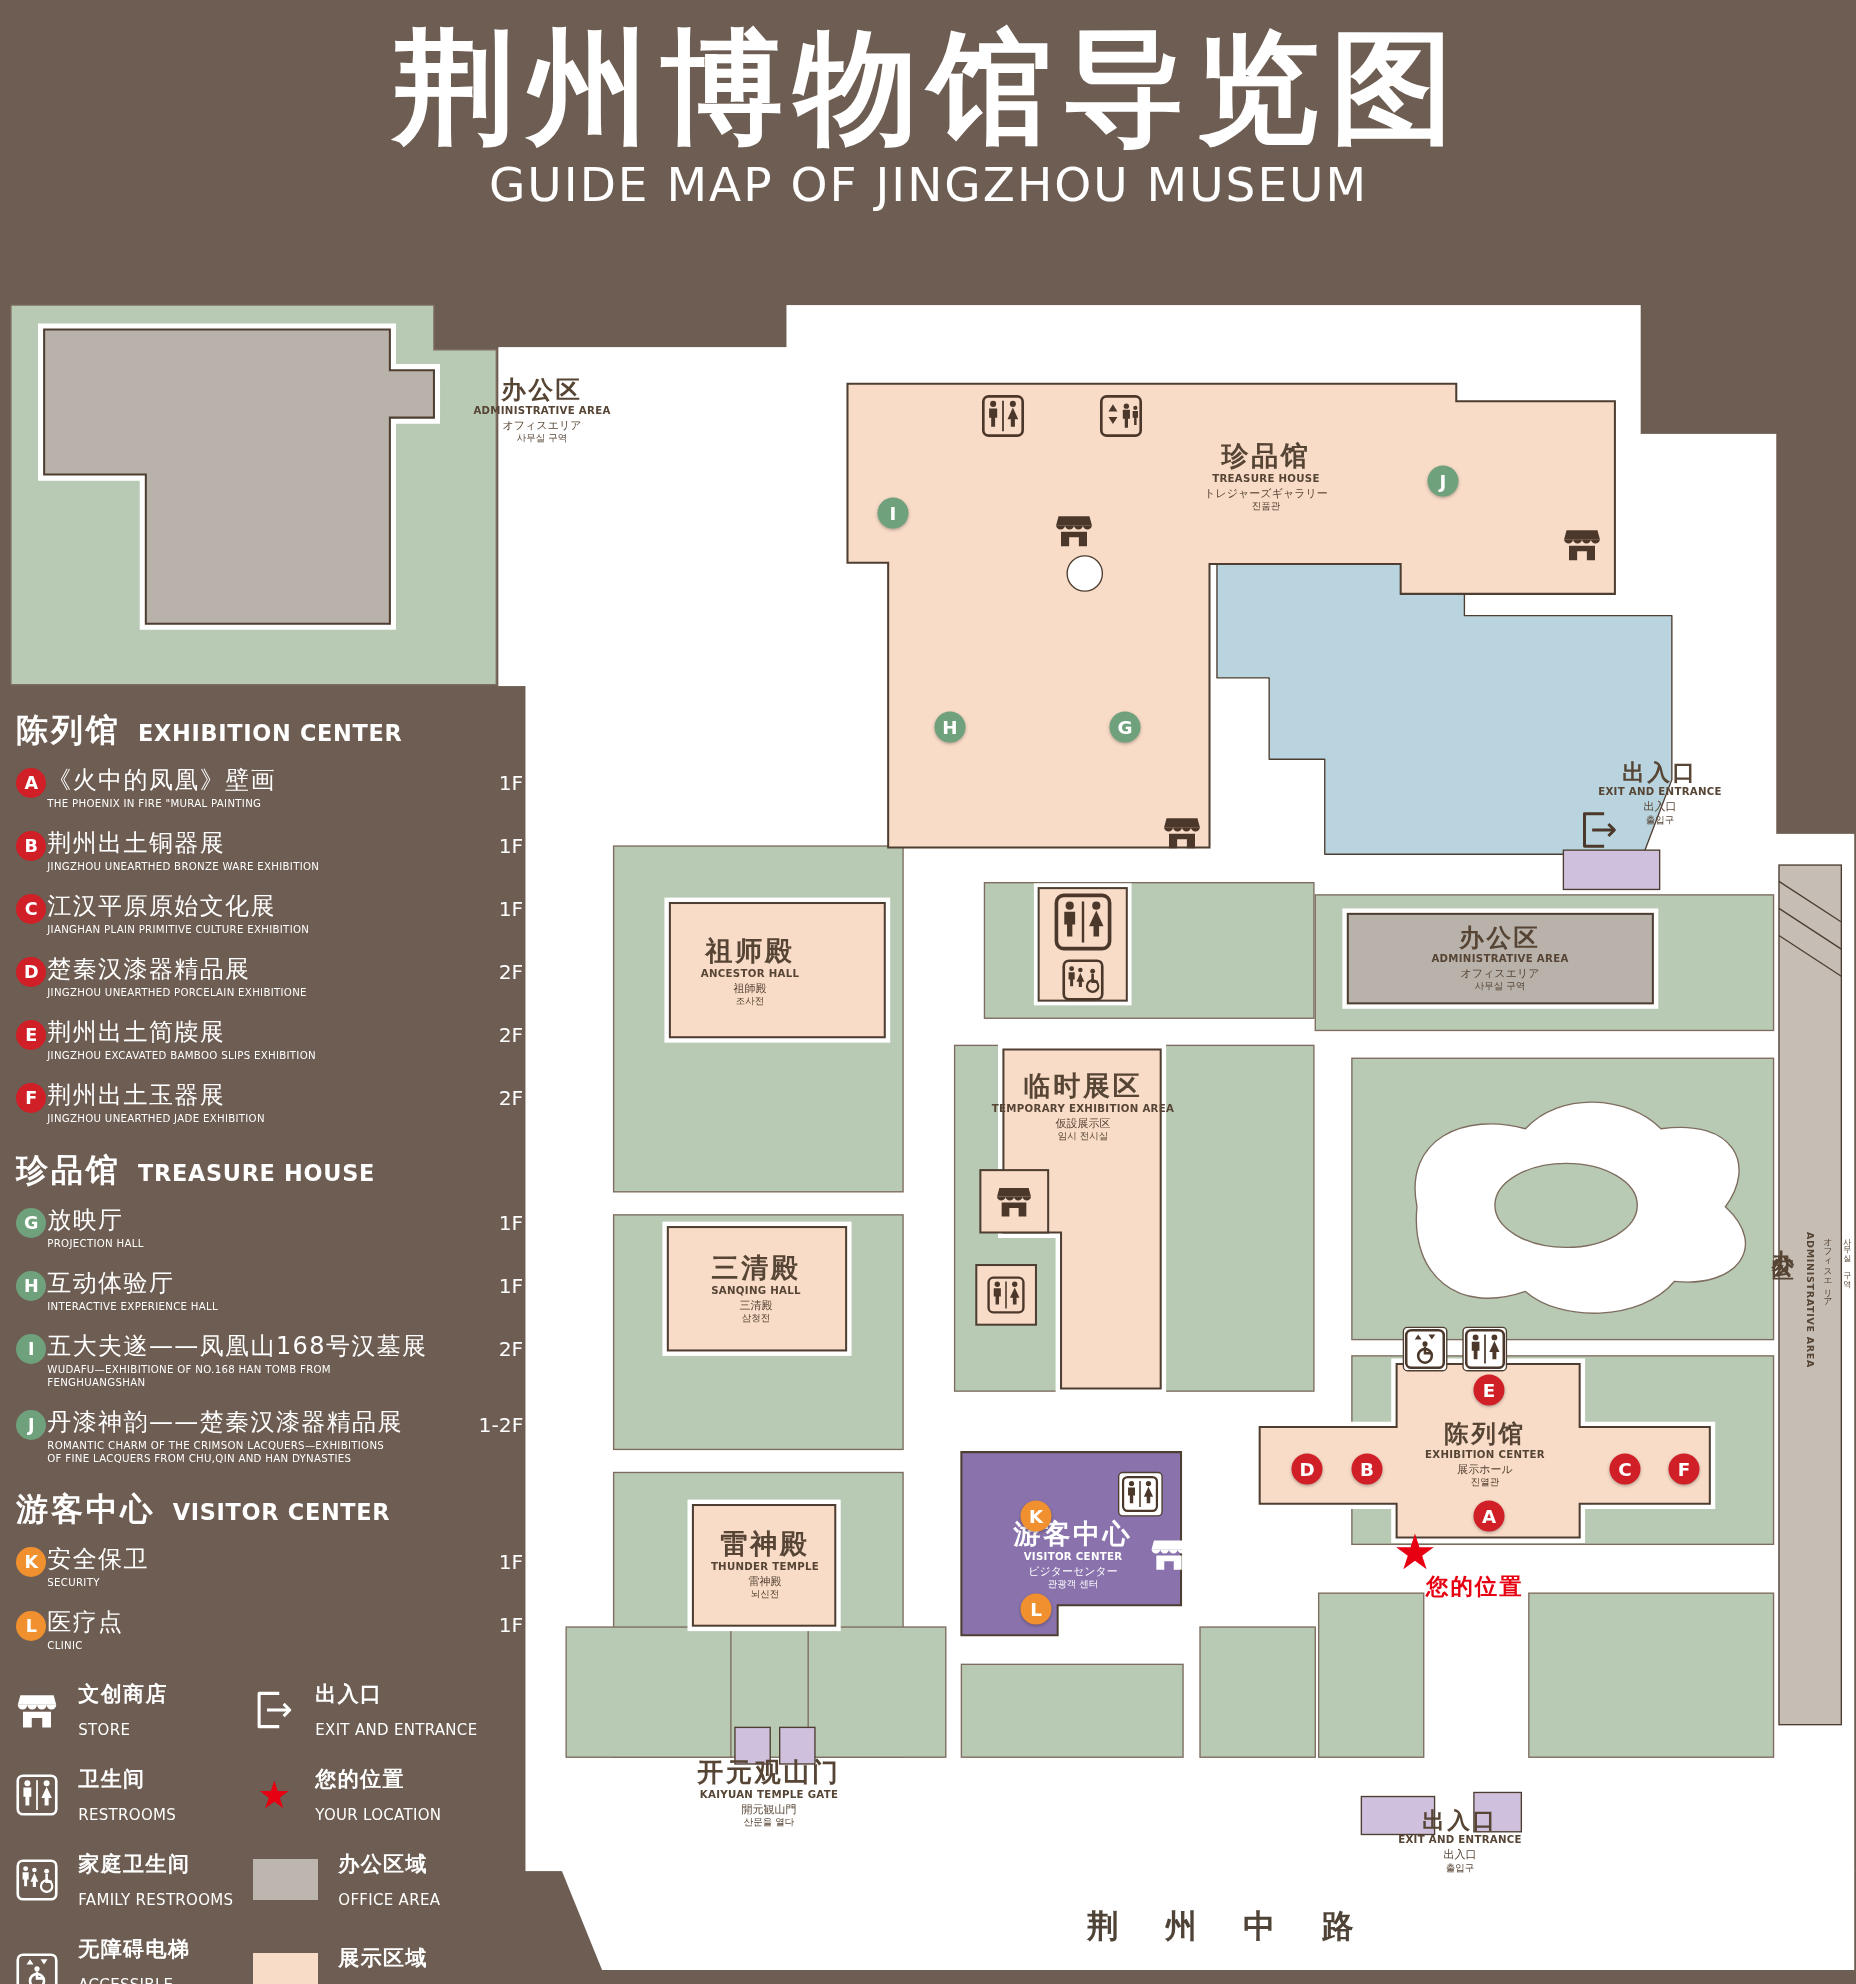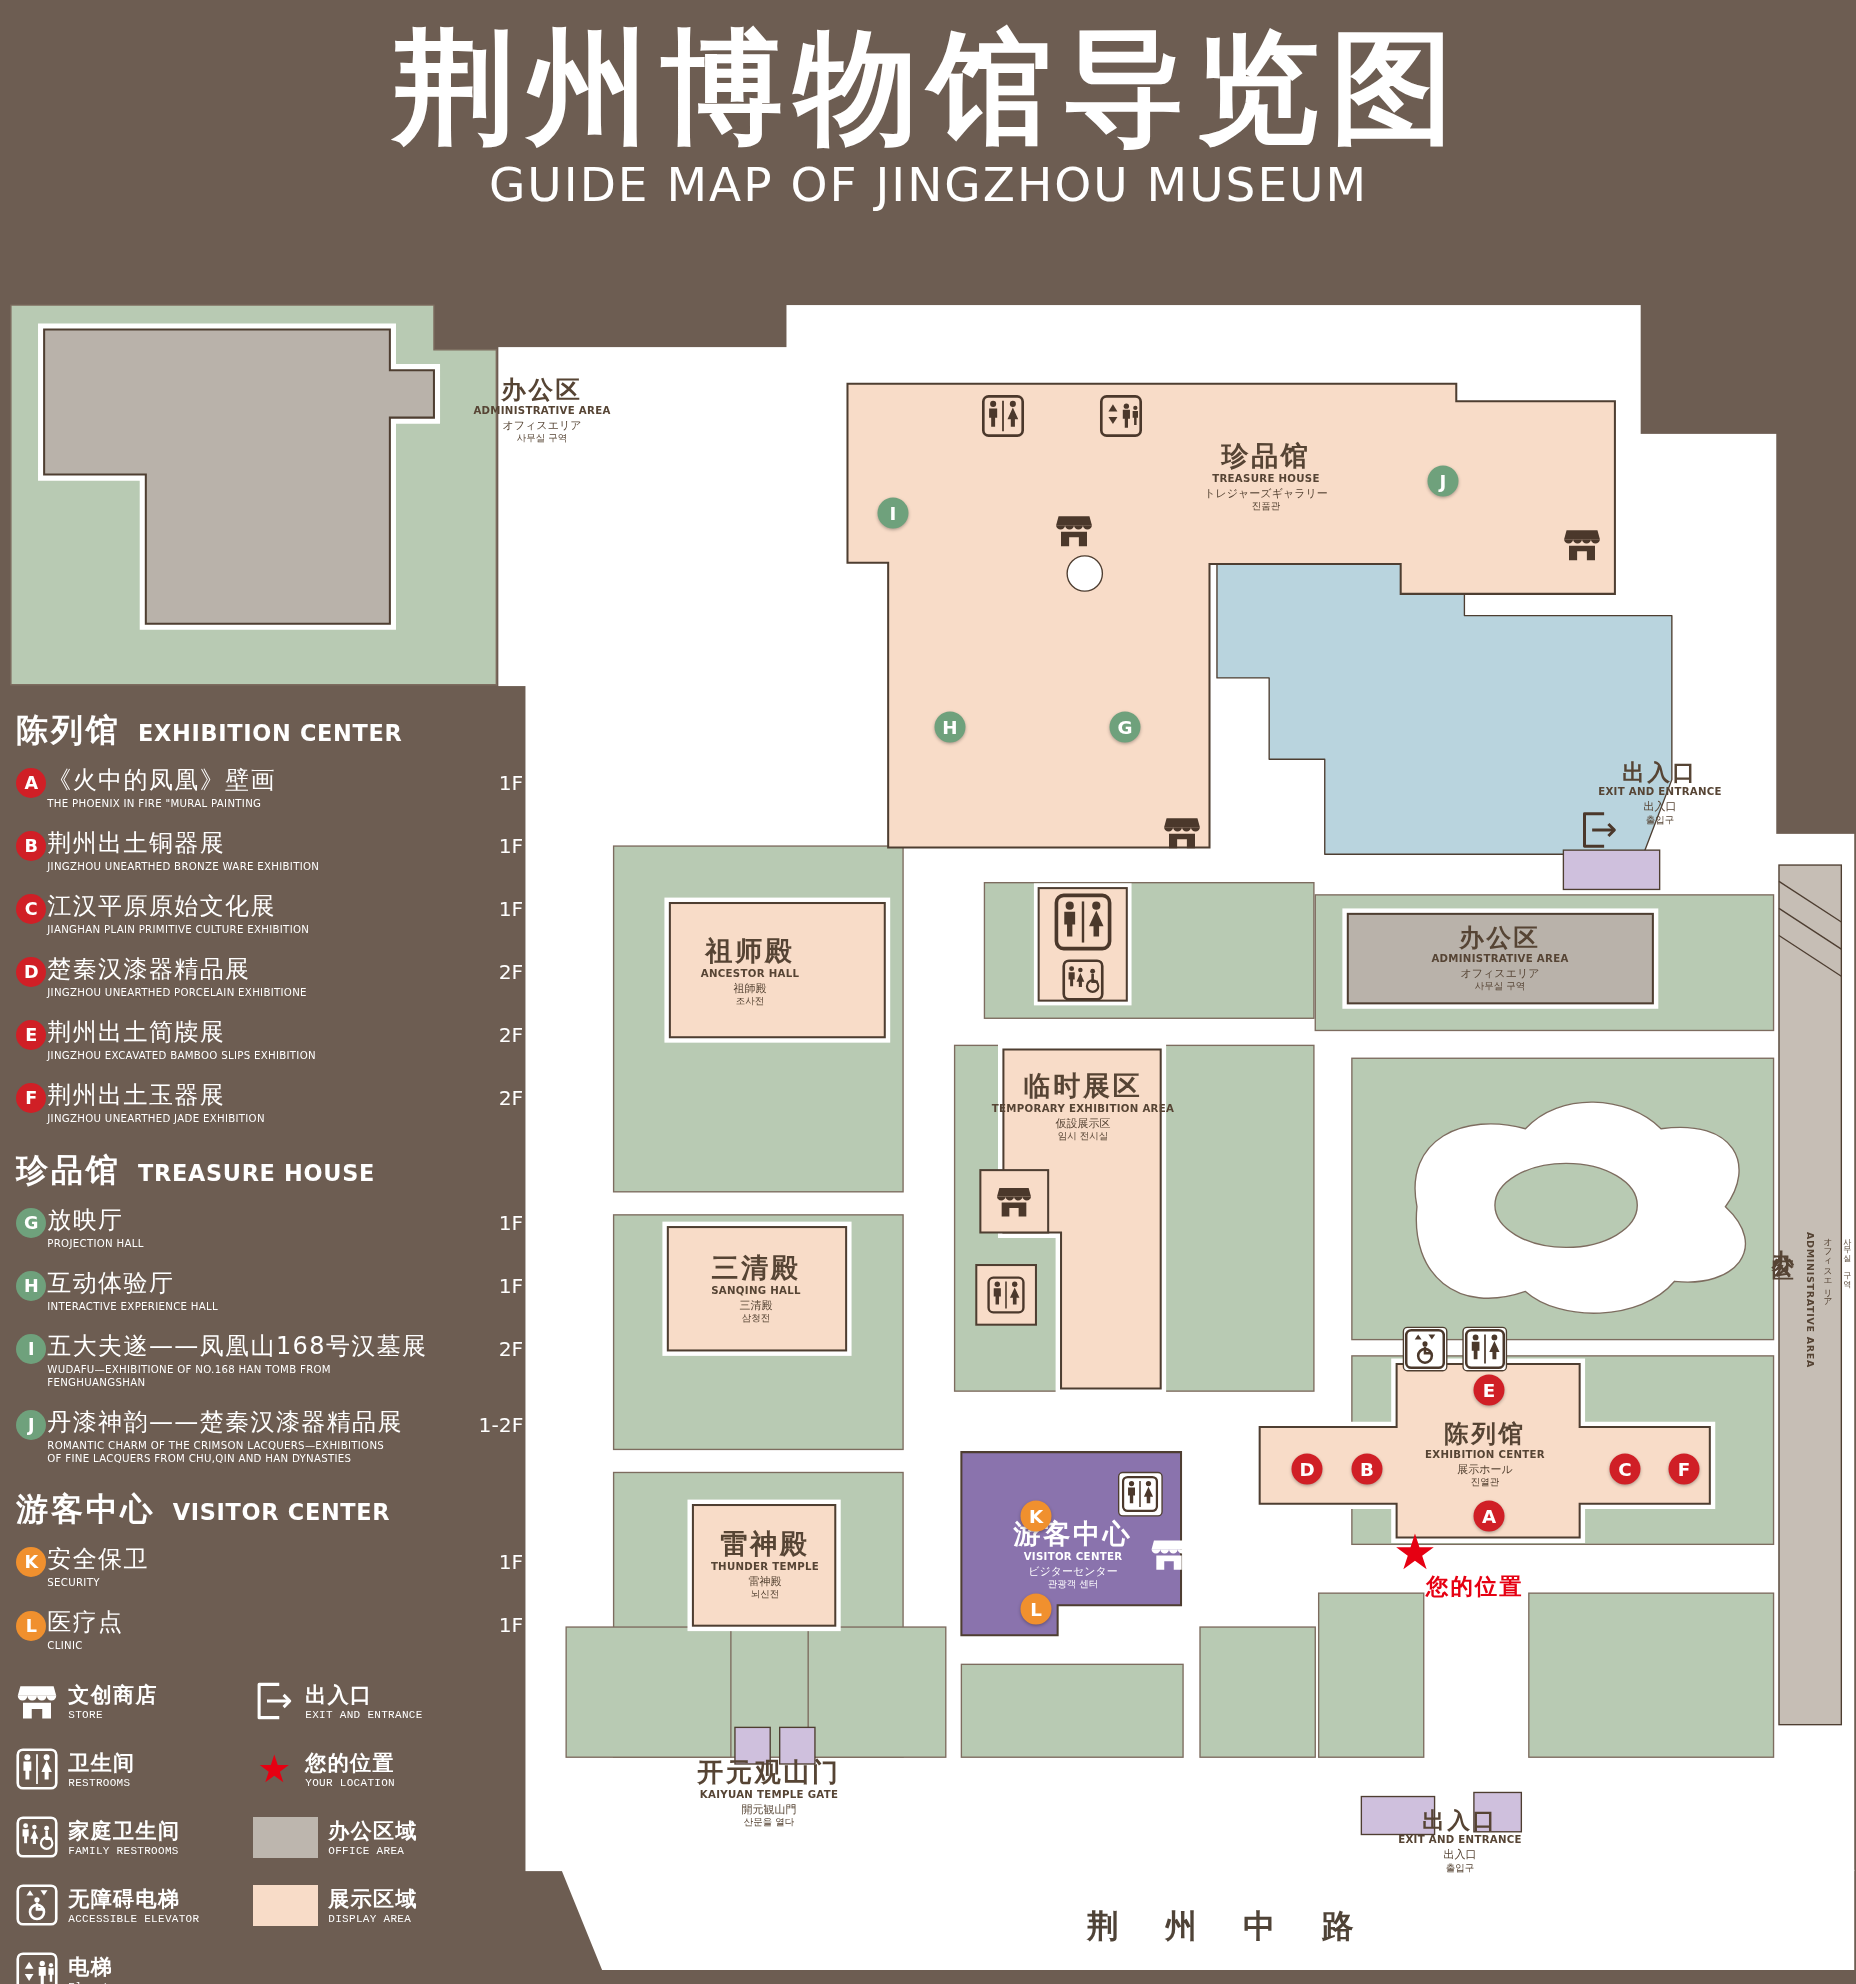--- a/index.html
+++ b/index.html
@@ -50,27 +50,27 @@
   .l-head .en{font-size:22.4px;font-weight:bold;letter-spacing:0.7px;}
   .l-item{display:flex;align-items:flex-start;margin-bottom:16.3px;position:relative;padding-right:64px;}
   .l-badge{flex:0 0 30px;height:30px;border-radius:50%;display:flex;align-items:center;justify-content:center;
            font-size:17.6px;font-weight:bold;color:#fff;margin-top:4.1px;}
   .l-badge.red{background:#d01f26}.l-badge.green{background:#6fa17c}.l-badge.orange{background:#f0902e}
   .l-texts{margin-left:1px;}
   .l-cn{font-size:24px;letter-spacing:1.4px;}
   .l-en{font-size:10.2px;letter-spacing:0.3px;margin-top:2px;max-width:353px;line-height:1.25;}
   .l-floor{position:absolute;right:0;top:6.8px;font-size:20.3px;}
   .l-sym{display:grid;grid-template-columns:237px 1fr;row-gap:26px;margin-top:27px;align-items:center;}
-  .s-cell{display:flex;align-items:center;gap:10px;}
+  .s-cell{display:flex;align-items:center;gap:20px;}
   .s-icon{width:42px;height:42px;flex:0 0 auto;color:#fff;}
   .s-star{font-size:38px;color:#e60012;line-height:42px;text-align:center;}
   .swatch{width:65px;height:41px;flex:0 0 auto;}
   .swatch.office{background:#bdb6ae}.swatch.display{background:#f8dcc8}
   .s-cn{font-size:21px;font-weight:bold;letter-spacing:1.4px;}
-  .s-en{font-size:11px;letter-spacing:0.3px;margin-top:0;font-family:Liberation Mono, monospace;}
+  .s-en{font-size:15px;letter-spacing:0.3px;margin-top:13px;}
 </style>
 </head>
 <body>
 
 <svg width="0" height="0" style="position:absolute" aria-hidden="true">
   <symbol id="i-restroom" viewBox="0 0 48 48">
     <rect x="2" y="2" width="44" height="44" rx="6" fill="none" stroke="currentColor" stroke-width="3"></rect>
     <line x1="24" y1="7" x2="24" y2="41" stroke="currentColor" stroke-width="2"></line>
     <circle cx="13" cy="10.5" r="3.4" fill="currentColor"></circle>
     <path d="M8.5,15.5 H17.5 V26 H15.2 V36 H10.8 V26 H8.5 Z" fill="currentColor"></path>

